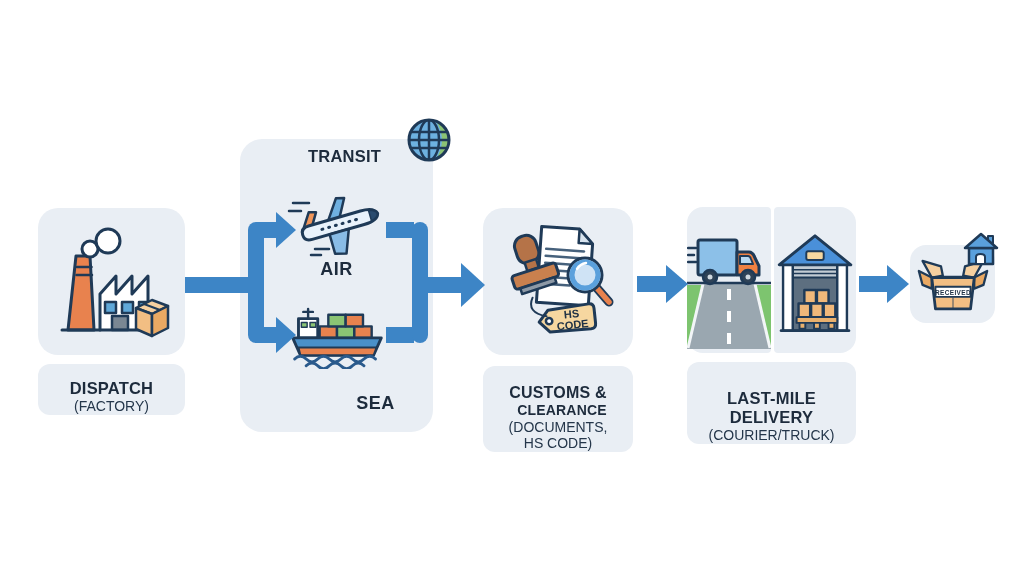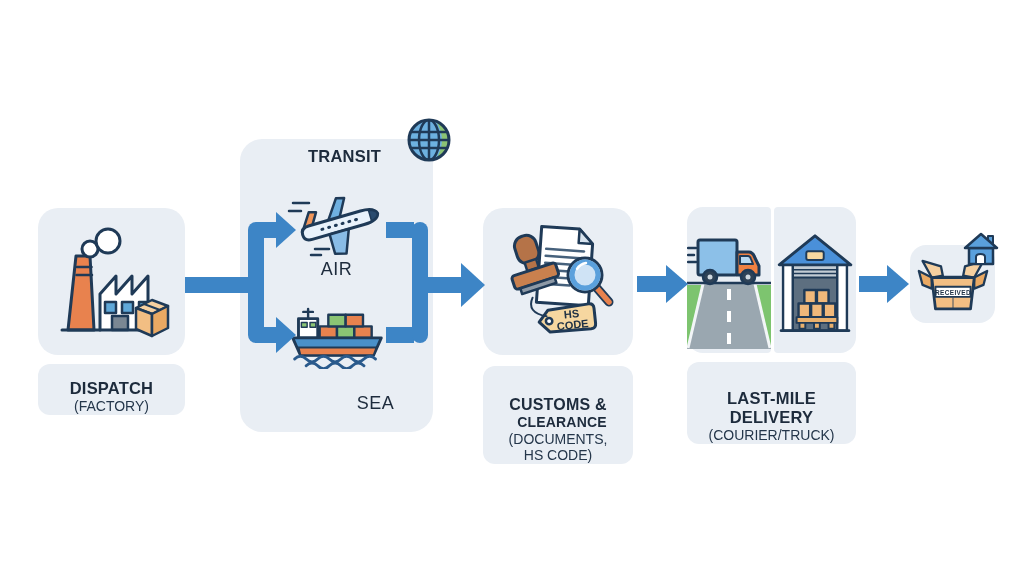--- a/index.html
+++ b/index.html
@@ -12,21 +12,21 @@
   .label-box{
     position:absolute;background:#e9eef4;border-radius:12px;z-index:1;
     display:flex;flex-direction:column;align-items:center;justify-content:flex-end;
     text-align:center;line-height:1.18;
   }
   .t{font-weight:bold;font-size:16.5px;letter-spacing:.2px;color:#1d2b3c;}
   .s{font-size:14px;color:#24364a;}
   .arrows{position:absolute;left:0;top:0;z-index:3;pointer-events:none;}
   .abs{position:absolute;}
   .ctr{left:50%;transform:translateX(-50%);}
-  .route-label{position:absolute;width:100%;text-align:center;font-weight:normal;
+  .route-label{position:absolute;width:100%;text-align:center;font-weight:bold;
     font-size:18px;letter-spacing:.5px;color:#1d2b3c;}
   .transit-head{position:absolute;top:8px;width:100%;text-align:center;line-height:1.2;padding-left:8px;}
   svg{display:block;}
 </style>
 </head>
 <body>
 
 <div class="canvas">
 
   <svg class="arrows" width="1024" height="572" viewBox="0 0 1024 572">
@@ -174,21 +174,21 @@
         <g transform="rotate(-6 72 97)">
           <path d="M42 97 L52 86 L93 84 Q98 84 98 89 V104 Q98 109 93 109 L52 108 Z" fill="#f6d7a0" stroke-width="3"></path>
           <circle cx="52" cy="97" r="3.2" fill="#ffffff" stroke-width="2.5"></circle>
           <path d="M50 92 Q30 86 38 72" fill="none" stroke-width="2"></path>
           <text x="75" y="96" text-anchor="middle" font-family="Liberation Sans,sans-serif" font-size="11" font-weight="bold" fill="#203245" stroke="none">HS</text>
           <text x="75" y="107" text-anchor="middle" font-family="Liberation Sans,sans-serif" font-size="11" font-weight="bold" fill="#203245" stroke="none">CODE</text>
         </g>
       </g>
     </svg>
   </div>
-  <div class="label-box" style="left:483px;top:366px;width:150px;height:98px;">
+  <div class="label-box" style="left:483px;top:366px;width:150px;height:86px;">
     <div class="t" style="font-size:16px;">CUSTOMS &amp;</div>
     <div class="t" style="font-size:14px;margin-left:8px;">CLEARANCE</div>
     <div class="s">(DOCUMENTS,</div>
     <div class="s">HS CODE)</div>
   </div>
 
   <div class="panel icon-panel" style="left:687px;top:207px;width:84px;height:146px;border-radius:16px 4px 4px 16px;">
     <svg style="margin-top:22px;" width="84" height="120" viewBox="0 0 84 120">
       <polygon points="0,54 15,54 0,118" fill="#7dc46f"></polygon>
       <polygon points="69,54 84,54 84,118" fill="#7dc46f"></polygon>

